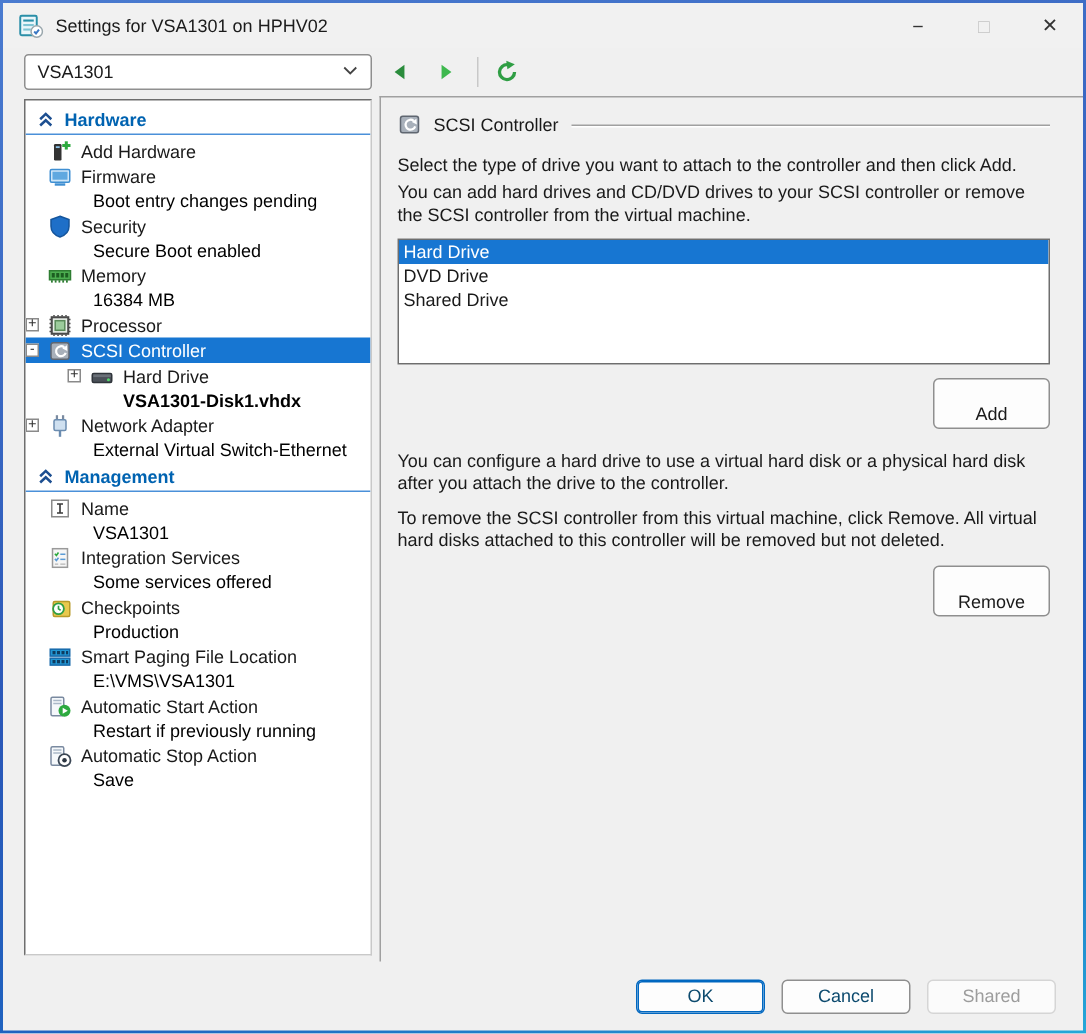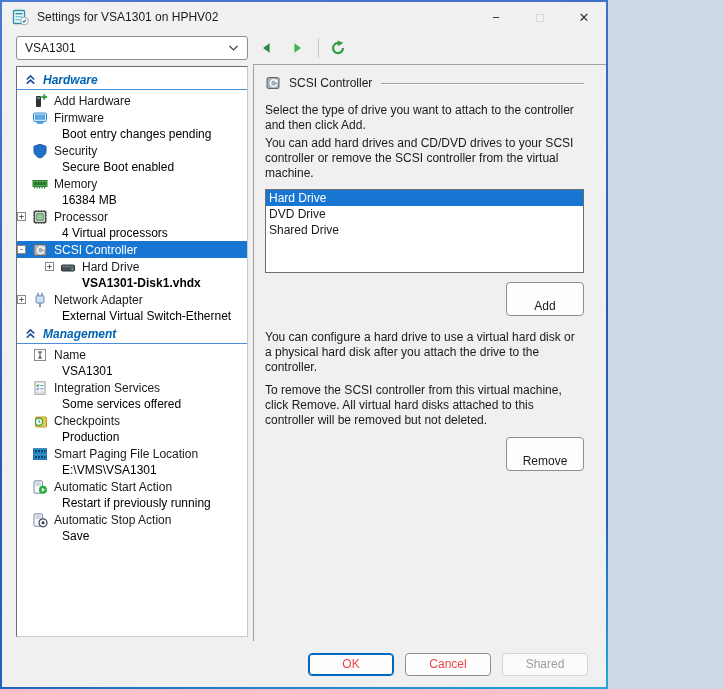--- a/index.html
+++ b/index.html
@@ -1,17 +1,17 @@
 <!DOCTYPE html>
 <html><head>
 <meta charset="utf-8">
 <style>
   html,body{margin:0;padding:0;background:#cfd8e6;}
   *{box-sizing:border-box;}
-  .frame{width:608px;height:689px;padding:2px;
+  .frame{width:724px;height:689px;padding:2px;
     background:linear-gradient(165deg,#4a7bd0 0%,#2b58b8 55%,#1e63c0 80%,#25a8d8 100%);
     font-family:"Liberation Sans","DejaVu Sans",sans-serif;font-size:12px;color:#1a1a1a;}
   .window{width:100%;height:100%;background:#f0f0f0;display:flex;flex-direction:column;overflow:hidden;}
 
   
   .titlebar{height:30px;flex:none;display:flex;align-items:center;padding-left:10px;background:#f1f1f1;}
   .titlebar .appicon{width:17px;height:17px;margin-right:8px;flex:none;}
   .titlebar .title{flex:1;font-size:12px;color:#1b1b1b;}
   .capbtn{width:44px;height:30px;display:flex;align-items:center;justify-content:center;font-size:13px;color:#333;}
   .capbtn.disabled{color:#c4c4c4;}
@@ -27,21 +27,21 @@
 
   
   .main{flex:1;display:flex;align-items:stretch;min-height:0;}
   .sidebar{width:232px;flex:none;margin:2px 0 4px 14px;background:#fff;
     border:1px solid;border-color:#6e6e6e #c9c9c9 #c9c9c9 #6e6e6e;overflow:hidden;padding-top:3px;}
   .panel{flex:1;margin-left:5px;border-left:1px solid #a0a0a0;border-top:1px solid #a0a0a0;
     padding:8px 22px 0 11px;min-width:0;}
 
   
   .tsection{height:20px;display:flex;align-items:center;gap:6px;padding-left:7px;
-    color:#0063b1;font-weight:bold;border-bottom:1px solid #4a90d9;margin-bottom:2px;font-style:italic;}
+    color:#0063b1;font-weight:bold;border-bottom:1px solid #4a90d9;margin-bottom:2px;}
   .trow{height:17px;display:flex;align-items:center;padding-left:0;}
   .trow.indent1{padding-left:28px;}
   .trow.selected{background:#1776d2;color:#fff;}
   .expc{width:15px;flex:none;display:flex;align-items:center;}
   .exp{width:9px;height:9px;border:1px solid #8a8a8a;background:#fff;color:#333;
     font-size:9px;line-height:7px;text-align:center;font-family:"DejaVu Sans Mono",monospace;}
   .ticon{width:16px;height:16px;margin-right:6px;flex:none;}
   .ticon svg{display:block;}
   .tsub{height:16px;display:flex;align-items:center;padding-left:45px;color:#000000;}
   .tsub.indent1{padding-left:65px;font-weight:bold;}
@@ -56,21 +56,21 @@
   .litem{height:16px;display:flex;align-items:center;padding-left:3px;}
   .litem.selected{background:#1776d2;color:#fff;}
   .btnrow{display:flex;justify-content:flex-end;margin:9px 0 14px 0;}
   .btn{min-width:78px;height:23px;background:#fdfdfd;border:1px solid #8f8f8f;border-radius:4px;
     font-family:inherit;font-size:12px;color:#1a1a1a;padding:16px 10px;}
 
   
   .footer{height:46px;flex:none;display:flex;align-items:center;justify-content:flex-end;
     padding-right:18px;gap:11px;}
   .fbtn{width:86px;height:23px;background:#fdfdfd;border:1px solid #8f8f8f;border-radius:4px;
-    font-family:inherit;font-size:12px;color:#ef4444;}
+    font-family:inherit;font-size:12px;color:#0c4a6e;}
   .fbtn.default{border:1px solid #0067c0;box-shadow:0 0 0 1px #0067c0 inset;}
   .fbtn.disabled{color:#9d9d9d;background:#fbfbfb;border-color:#d5d5d5;}
 </style>
 </head>
 <body>
 
 <div class="frame">
 <div class="window">
 
   <div class="titlebar">
@@ -192,21 +192,20 @@
             </span>
         <span class="ticon">
           <svg width="16" height="16" viewBox="0 0 16 16">
             <rect x="2.5" y="2.5" width="11" height="11" fill="#e9efe9" stroke="#4a4a4a" stroke-width="1.4"></rect>
             <rect x="4.8" y="4.8" width="6.4" height="6.4" fill="#9ccc9c" stroke="#5a8a5a"></rect>
             <path d="M4 1 v1 M6.7 1 v1 M9.4 1 v1 M12 1 v1 M4 14 v1 M6.7 14 v1 M9.4 14 v1 M12 14 v1 M1 4 h1 M1 6.7 h1 M1 9.4 h1 M1 12 h1 M14 4 h1 M14 6.7 h1 M14 9.4 h1 M14 12 h1" stroke="#4a4a4a"></path>
           </svg>
         </span>
         <span class="tlabel">Processor</span>
       </div>
-      <div class="tsub">4 Virtual processors</div>
 
       <div class="trow selected">
         <span class="expc">
               <span class="exp">-</span>
             </span>
         <span class="ticon">
           <svg width="16" height="16" viewBox="0 0 16 16">
             <rect x="2" y="2.5" width="12" height="11" rx="1.5" fill="#a8b0ba" stroke="#5f6670"></rect>
             <path d="M10.8 5.6 A3.3 3.3 0 1 0 11.8 9.2" stroke="#fff" stroke-width="1.5" fill="none"></path>
             <polygon points="12.6,4.2 12.9,8 9.6,6.4" fill="#fff"></polygon>

